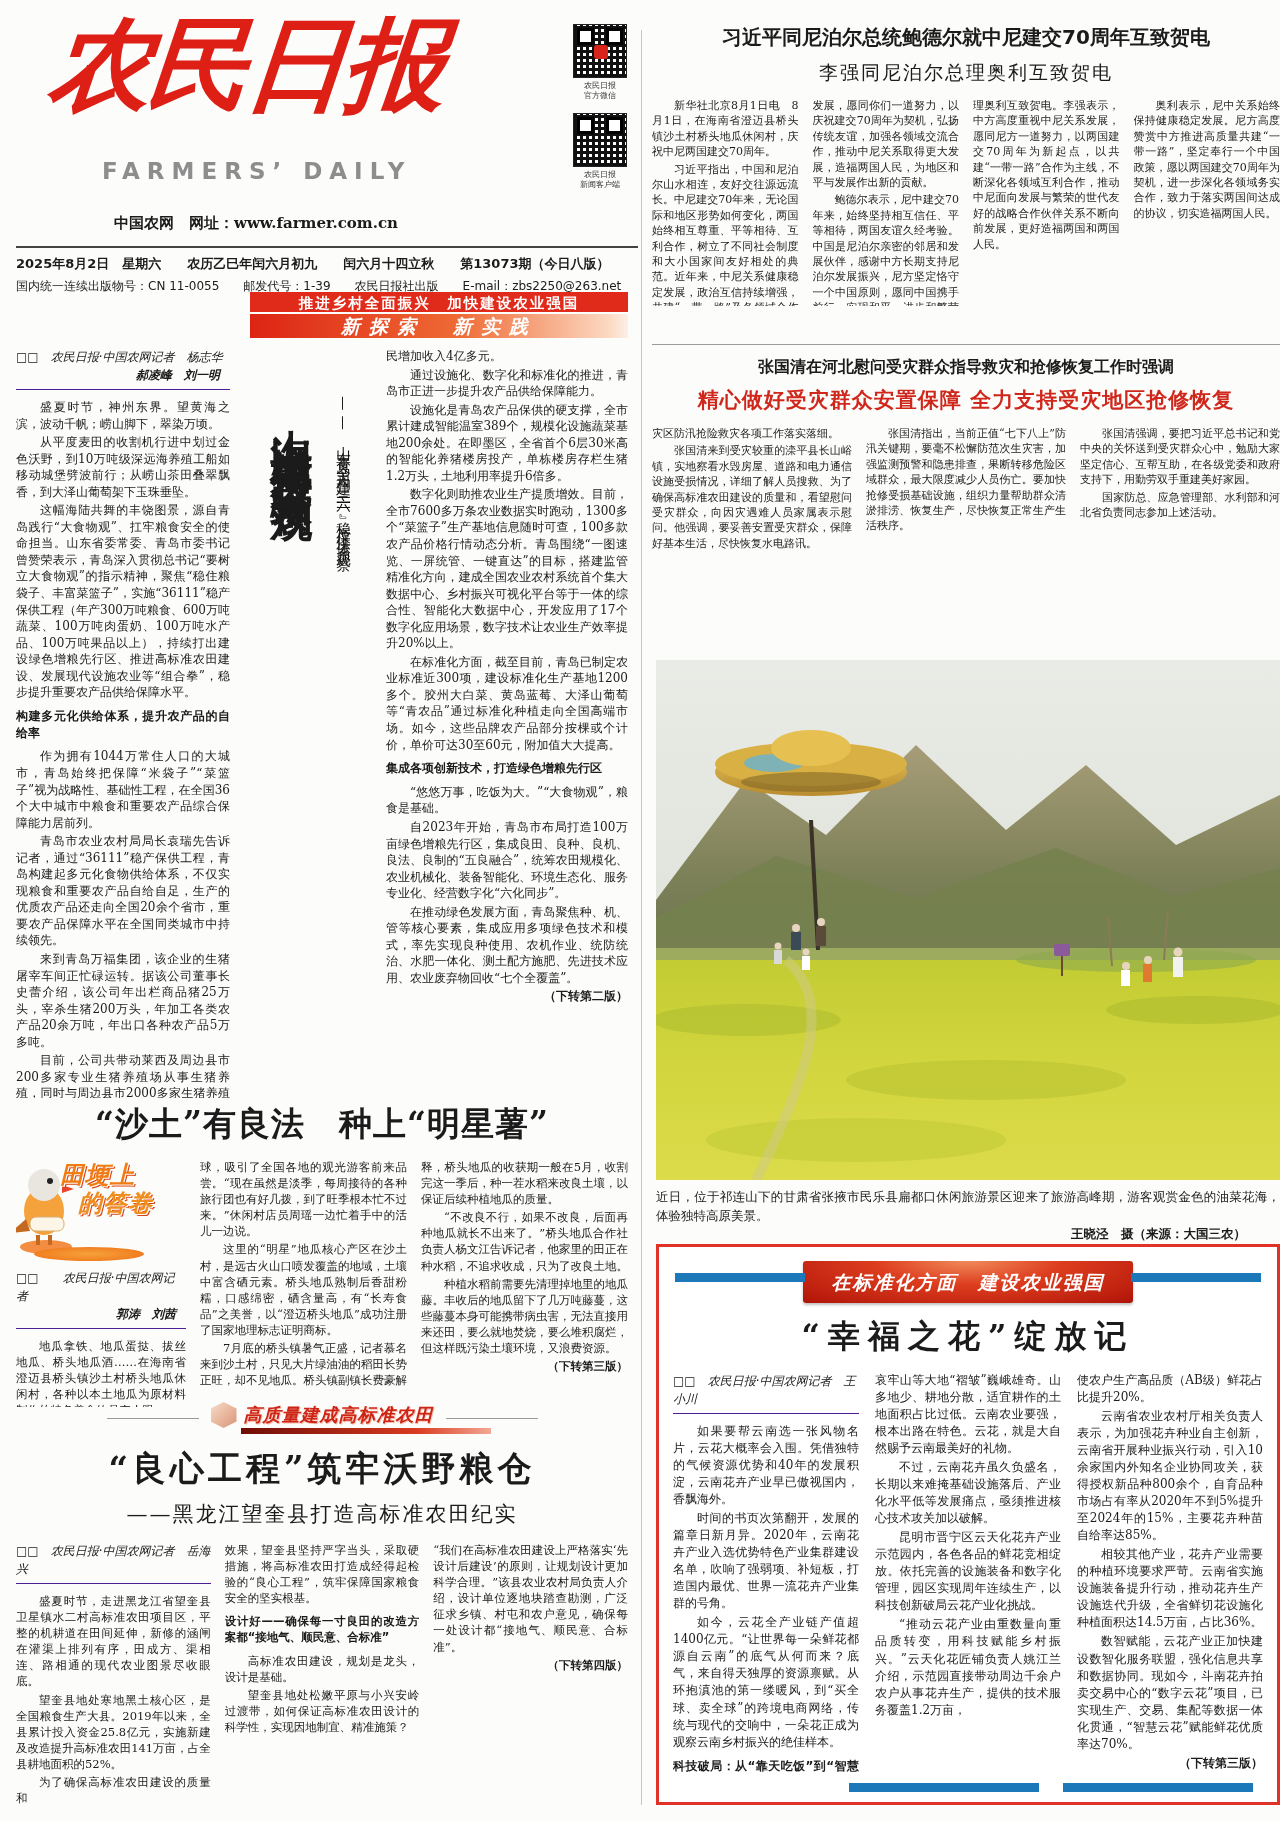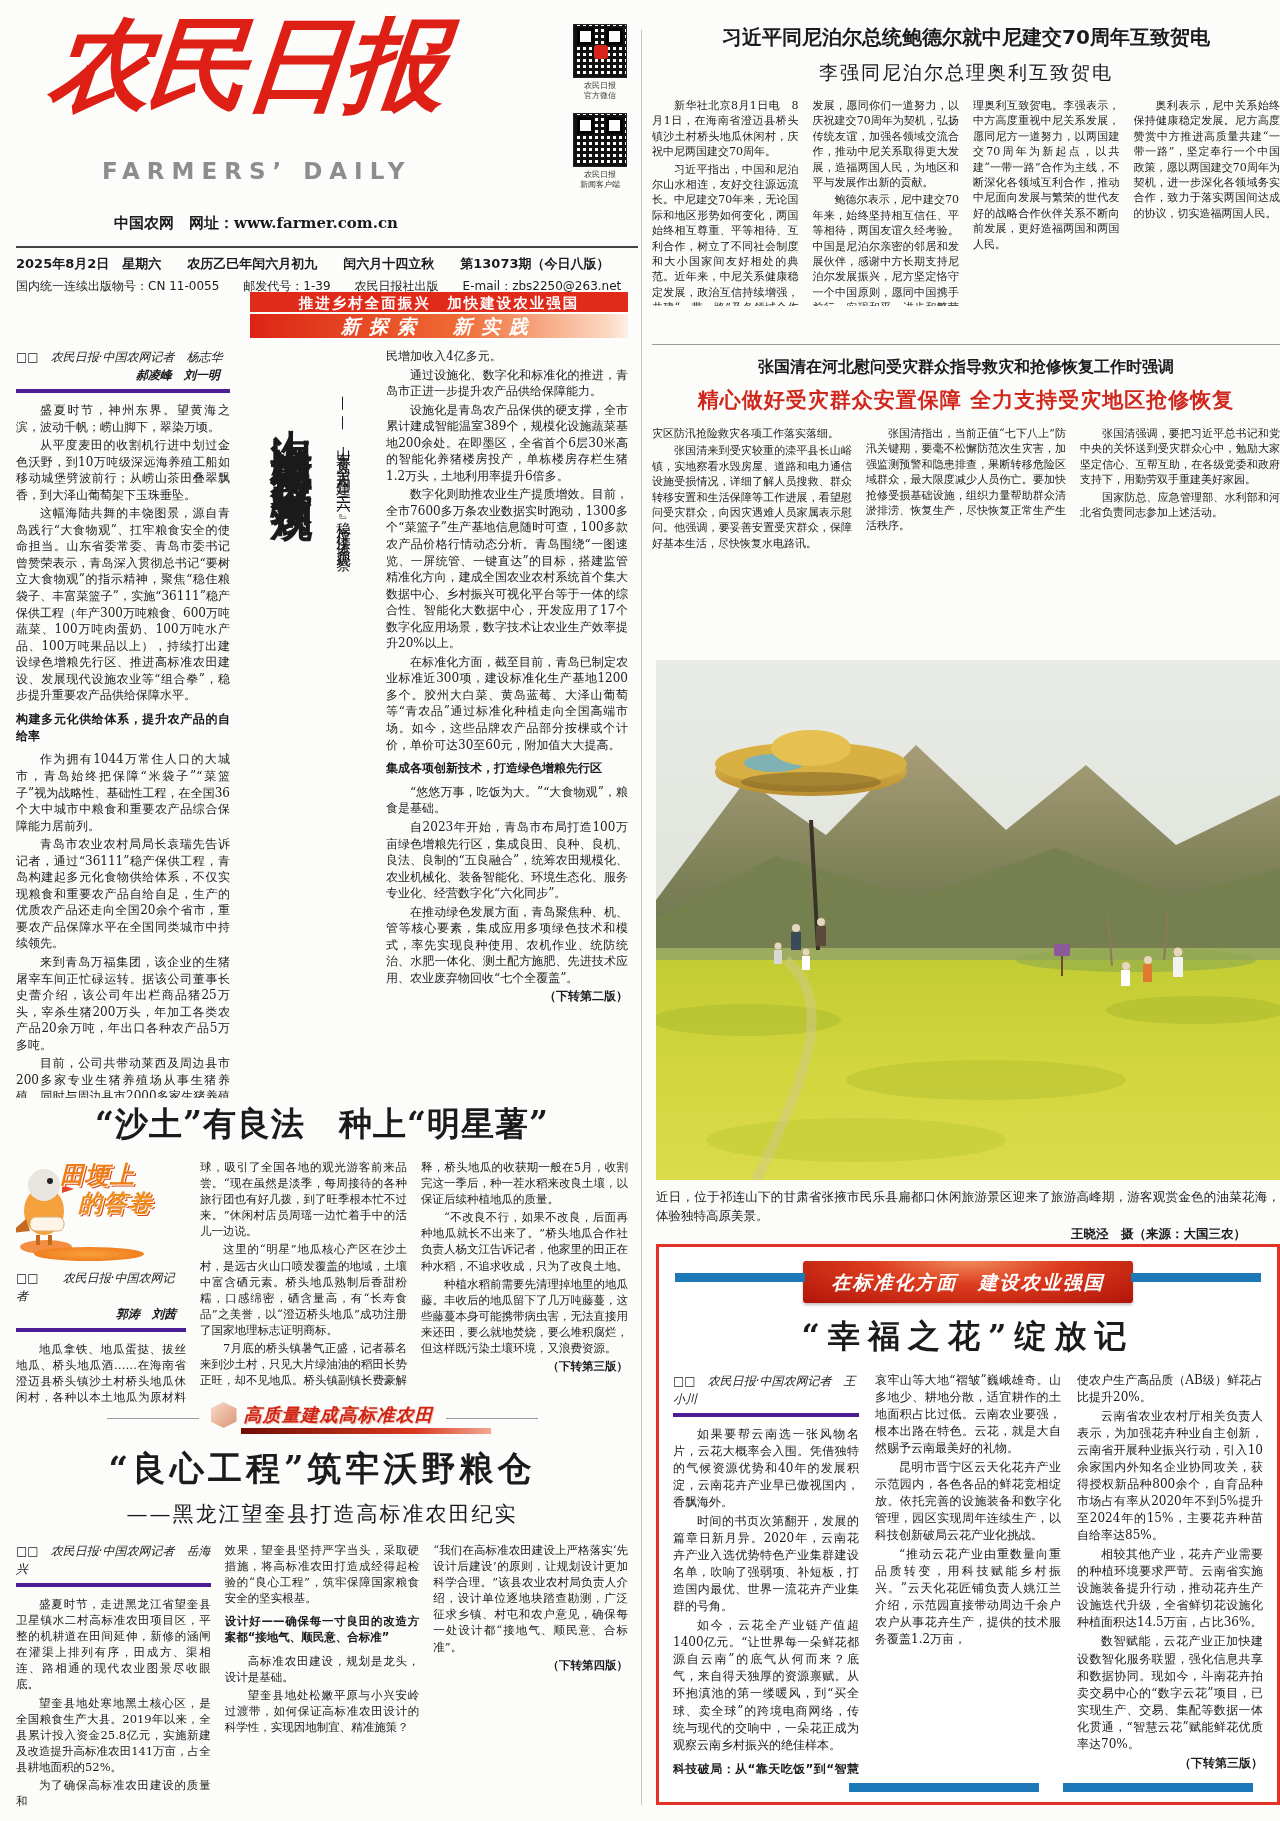--- a/index.html
+++ b/index.html
@@ -63,21 +63,21 @@
   .lf-b2{height:24px;background:linear-gradient(90deg,#dd2414,#ef6a34 55%,#fcd9c2 95%,#fdf0e6);color:#fff;
          font-style:italic;font-weight:bold;font-size:19px;text-align:center;line-height:24px;letter-spacing:9px;}
   .lf-body{display:flex;height:806px;}
   .lf-left{width:214px;padding-top:56px;font-size:12px;line-height:1.38;overflow:hidden;}
   .lf-center{width:156px;padding-top:104px;display:flex;justify-content:center;}
   .vhead{writing-mode:vertical-rl;height:690px;}
   .vside{font-size:14.5px;letter-spacing:5px;margin-left:14px;color:#111;}
   .vmain{font-size:42px;font-weight:bold;letter-spacing:6px;font-family:"DejaVu Serif",serif;}
   .lf-right{width:242px;padding-top:56px;font-size:12px;line-height:1.38;overflow:hidden;}
 
-  .byline{font-size:12px;border-bottom:4px solid #4c1d95;padding-bottom:5px;margin-bottom:9px;
+  .byline{font-size:12px;border-bottom:1px solid #4c1d95;padding-bottom:5px;margin-bottom:9px;
           font-style:italic;line-height:1.5;}
   .byline .b2{display:block;text-align:right;padding-right:10px;font-weight:bold;}
   .byline .b1{display:block;}
 
   
   .potato{position:absolute;left:16px;top:1102px;width:612px;height:296px;}
   .p-headline{font-size:33px;text-align:center;font-weight:600;letter-spacing:1px;}
   .p-body{display:flex;gap:14px;margin-top:12px;height:248px;font-size:11.5px;line-height:1.4;overflow:hidden;}
   .p-col1{width:170px;overflow:hidden;}
   .answer-logo{width:150px;height:104px;position:relative;margin-bottom:6px;}
@@ -167,21 +167,21 @@
         </div>
     </div>
   </div>
 
   <div class="disaster">
     <div class="d-kicker">张国清在河北慰问受灾群众指导救灾和抢修恢复工作时强调</div>
     <div class="d-headline">精心做好受灾群众安置保障 全力支持受灾地区抢修恢复</div>
     <div class="d-body col-row">
       <div class="col">
           <p class="p-cont">灾区防汛抢险救灾各项工作落实落细。</p>
-          <p>张国清来到受灾较重的滦平县长山峪镇，实地察看水毁房屋、道路和电力通信设施受损情况，详细了解人员搜救、群众转移安置和生活保障等工作进展，看望慰问受灾群众，向因灾遇难人员家属表示慰问。他强调，要妥善安置受灾群众，保障好基本生活，尽快恢复水电路讯。</p>
+          <p>张国清来到受灾较重的滦平县长山峪镇，实地察看水毁房屋、道路和电力通信设施受损情况，详细了解人员搜救、为了确保高标准农田建设的质量和，看望慰问受灾群众，向因灾遇难人员家属表示慰问。他强调，要妥善安置受灾群众，保障好基本生活，尽快恢复水电路讯。</p>
         </div>
       <div class="col">
           <p>张国清指出，当前正值“七下八上”防汛关键期，要毫不松懈防范次生灾害，加强监测预警和隐患排查，果断转移危险区域群众，最大限度减少人员伤亡。要加快抢修受损基础设施，组织力量帮助群众清淤排涝、恢复生产，尽快恢复正常生产生活秩序。</p>
         </div>
       <div class="col">
           <p>张国清强调，要把习近平总书记和党中央的关怀送到受灾群众心中，勉励大家坚定信心、互帮互助，在各级党委和政府支持下，用勤劳双手重建美好家园。</p>
           <p>国家防总、应急管理部、水利部和河北省负责同志参加上述活动。</p>
         </div>
     </div>
   </div>
@@ -387,20 +387,21 @@
           </div>
         <div>
             <p>如果要帮云南选一张风物名片，云花大概率会入围。凭借独特的气候资源优势和40年的发展积淀，云南花卉产业早已傲视国内，香飘海外。</p>
             <p>时间的书页次第翻开，发展的篇章日新月异。2020年，云南花卉产业入选优势特色产业集群建设名单，吹响了强弱项、补短板，打造国内最优、世界一流花卉产业集群的号角。</p>
             <p>如今，云花全产业链产值超1400亿元。“让世界每一朵鲜花都源自云南”的底气从何而来？底气，来自得天独厚的资源禀赋。从环抱滇池的第一缕暖风，到“买全球、卖全球”的跨境电商网络，传统与现代的交响中，一朵花正成为观察云南乡村振兴的绝佳样本。</p>
             <p class="p-sub">科技破局：从“靠天吃饭”到“智慧种植”</p>
           </div>
       </div>
       <div class="col">
           <p class="p-cont">哀牢山等大地“褶皱”巍峨雄奇。山多地少、耕地分散，适宜耕作的土地面积占比过低。云南农业要强，根本出路在特色。云花，就是大自然赐予云南最美好的礼物。</p>
+          <p>不过，云南花卉虽久负盛名，长期以来难掩基础设施落后、产业化水平低等发展痛点，亟须推进核心技术攻关加以破解。</p>
           <p>昆明市晋宁区云天化花卉产业示范园内，各色各品的鲜花竞相绽放。依托完善的设施装备和数字化管理，园区实现周年连续生产，以科技创新破局云花产业化挑战。</p>
           <p>“推动云花产业由重数量向重品质转变，用科技赋能乡村振兴。”云天化花匠铺负责人姚江兰介绍，示范园直接带动周边千余户农户从事花卉生产，提供的技术服务覆盖1.2万亩，</p>
         </div>
       <div class="col">
           <p class="p-cont">使农户生产高品质（AB级）鲜花占比提升20%。</p>
           <p>云南省农业农村厅相关负责人表示，为加强花卉种业自主创新，云南省开展种业振兴行动，引入10余家国内外知名企业协同攻关，获得授权新品种800余个，自育品种市场占有率从2020年不到5%提升至2024年的15%，主要花卉种苗自给率达85%。</p>
           <p>相较其他产业，花卉产业需要的种植环境要求严苛。云南省实施设施装备提升行动，推动花卉生产设施迭代升级，全省鲜切花设施化种植面积达14.5万亩，占比36%。</p>
           <p>数智赋能，云花产业正加快建设数智化服务联盟，强化信息共享和数据协同。现如今，斗南花卉拍卖交易中心的“数字云花”项目，已实现生产、交易、集配等数据一体化贯通，“智慧云花”赋能鲜花优质率达70%。</p>
           <p class="p-end">（下转第三版）</p>
         </div>

